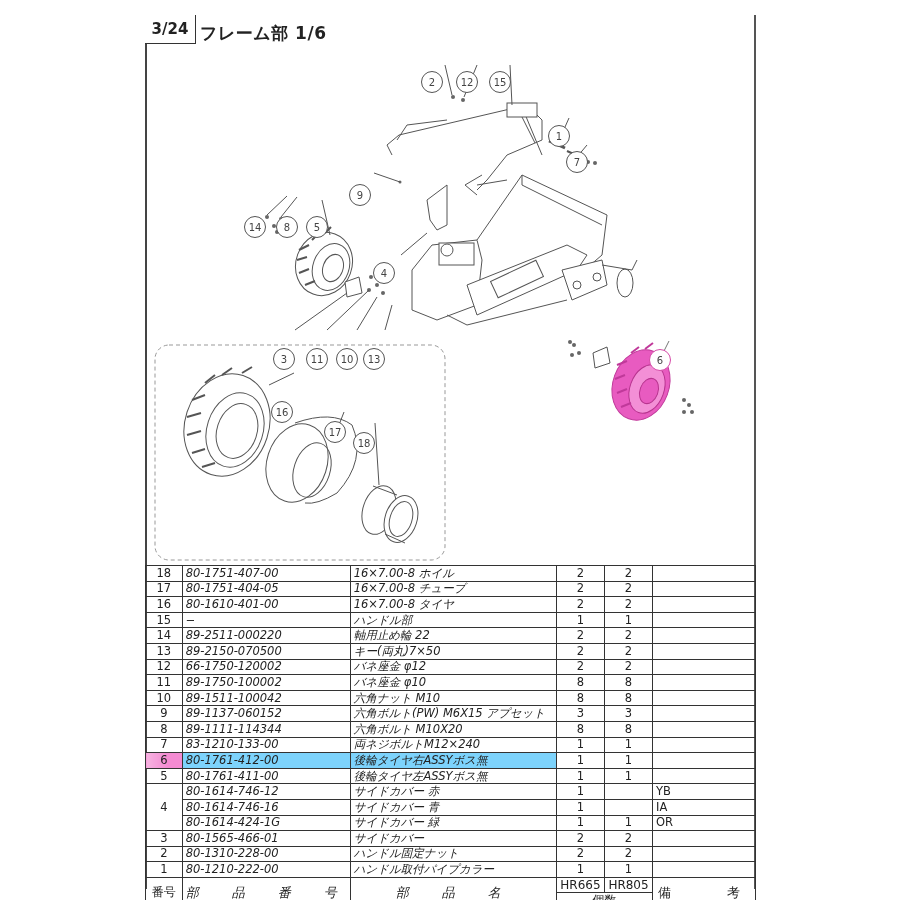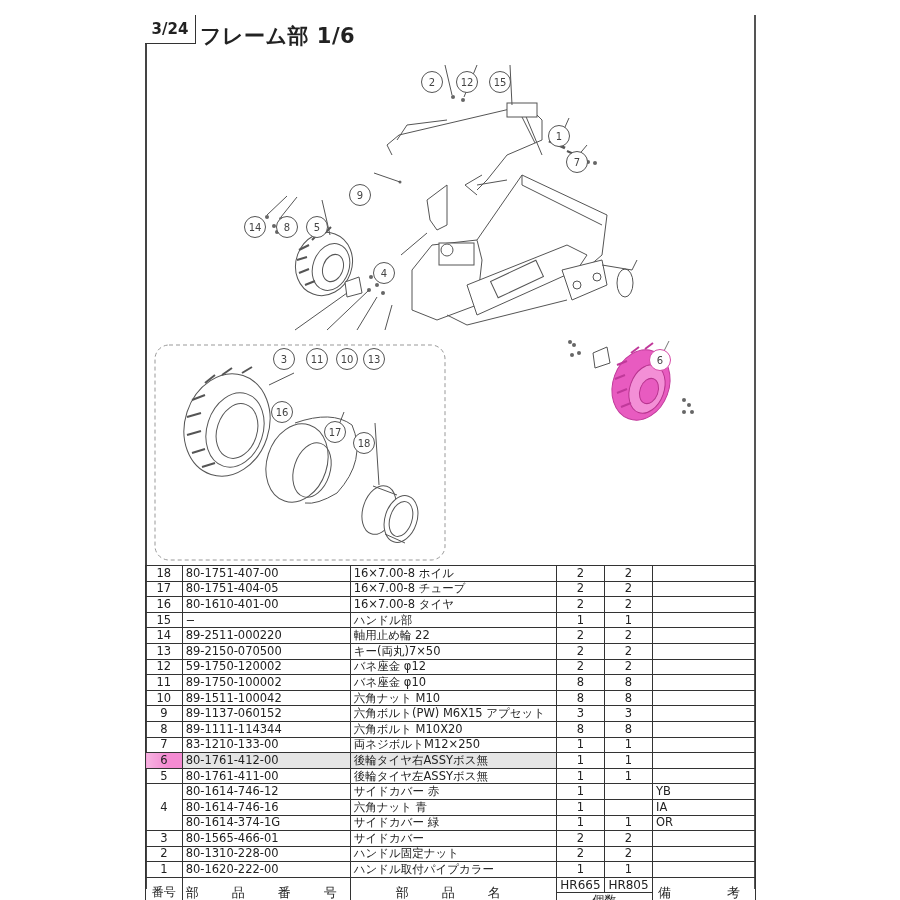--- a/index.html
+++ b/index.html
@@ -1,32 +1,32 @@
 <!DOCTYPE html>
 <html><head>
 <meta charset="utf-8">
 <style>
   html, body { margin:0; padding:0; background:#ffffff; }
   body { width:900px; height:900px; position:relative; overflow:hidden; font-family:"DejaVu Sans", sans-serif; color:#222; }
   .frame { position:absolute; left:145px; top:15px; width:611px; height:874px; border-left:2px solid #444; border-right:2px solid #555; box-sizing:border-box; }
   .page-box { position:absolute; left:145px; top:15px; width:50px; height:28px; border:1.5px solid #333; border-left:none; border-top:none; font-weight:bold; font-size:15px; display:flex; align-items:center; justify-content:center; background:#fff; }
-  .page-title { position:absolute; left:200px; top:22px; font-size:21px; font-weight:bold; letter-spacing:0.5px; }
+  .page-title { position:absolute; left:200px; top:22px; font-size:17px; font-weight:bold; letter-spacing:0.5px; }
   .top-line { position:absolute; left:145px; top:15px; width:50px; border-top:1.5px solid #333; }
   .diagram { position:absolute; left:147px; top:45px; width:607px; height:520px; }
   .callout { position:absolute; width:22px; height:22px; border:1px solid #555; border-radius:50%; font-size:10px; display:flex; align-items:center; justify-content:center; color:#444; background:#fff; box-sizing:border-box; }
   .callout.hl { border-color:#d64ba8; border-width:1.5px; }
   table.parts { position:absolute; left:145px; top:565px; width:611px; border-collapse:collapse; font-size:11.5px; }
   table.parts td { border:1px solid #333; height:14.6px; padding:0 3px; line-height:13px; white-space:nowrap; }
   td.no { width:50px; text-align:center; }
-  td.pn { width:118px; }
-  td.nm { width:227px; }
+  td.pn { width:118px;font-style:italic; }
+  td.nm { width:227px;font-style:italic; }
   td.q1 { width:44px; text-align:center; }
   td.q2 { width:44px; text-align:center; }
   td.rm { width:110px; }
-  tr.hl td.no, tr.hl td.pn, tr.hl td.nm { background:#e5e5e5; }
+  tr.hl td.no, tr.hl td.pn, tr.hl td.nm { background:#7dd3fc; }
   tr.hl td.no { background:linear-gradient(90deg, #f7b3e1 0%, #f48bd2 60%); }
   .hdr td { text-align:center; font-size:12px; }
   .hdr .big { font-size:13px; letter-spacing:10px; }
 </style>
 </head>
 <body>
 
 <div class="frame"></div>
 <div class="top-line"></div>
 <div class="page-box">
@@ -214,21 +214,21 @@
       <tr>
         <td class="no">13</td>
         <td class="pn">89-2150-070500</td>
         <td class="nm">キー(両丸)7×50</td>
         <td class="q1">2</td>
         <td class="q2">2</td>
         <td class="rm"></td>
       </tr>
       <tr>
         <td class="no">12</td>
-        <td class="pn">59-1750-120002</td>
+        <td class="pn">66-1750-120002</td>
         <td class="nm">バネ座金  φ12</td>
         <td class="q1">2</td>
         <td class="q2">2</td>
         <td class="rm"></td>
       </tr>
       <tr>
         <td class="no">11</td>
         <td class="pn">89-1750-100002</td>
         <td class="nm">バネ座金  φ10</td>
         <td class="q1">8</td>
@@ -255,21 +255,21 @@
         <td class="no">8</td>
         <td class="pn">89-1111-114344</td>
         <td class="nm">六角ボルト M10X20</td>
         <td class="q1">8</td>
         <td class="q2">8</td>
         <td class="rm"></td>
       </tr>
       <tr>
         <td class="no">7</td>
         <td class="pn">83-1210-133-00</td>
-        <td class="nm">両ネジボルトM12×250</td>
+        <td class="nm">両ネジボルトM12×240</td>
         <td class="q1">1</td>
         <td class="q2">1</td>
         <td class="rm"></td>
       </tr>
       <tr class="hl">
         <td class="no">6</td>
         <td class="pn">80-1761-412-00</td>
         <td class="nm">後輪タイヤ右ASSYボス無</td>
         <td class="q1">1</td>
         <td class="q2">1</td>
@@ -286,27 +286,27 @@
       <tr>
         <td class="no" rowspan="3">4</td>
         <td class="pn">80-1614-746-12</td>
         <td class="nm">サイドカバー  赤</td>
         <td class="q1">1</td>
         <td class="q2"></td>
         <td class="rm">YB</td>
       </tr>
       <tr>
         <td class="pn">80-1614-746-16</td>
-        <td class="nm">六角ナット  青</td>
+        <td class="nm">サイドカバー  青</td>
         <td class="q1">1</td>
         <td class="q2"></td>
         <td class="rm">IA</td>
       </tr>
       <tr>
-        <td class="pn">80-1614-374-1G</td>
+        <td class="pn">80-1614-424-1G</td>
         <td class="nm">サイドカバー  緑</td>
         <td class="q1">1</td>
         <td class="q2">1</td>
         <td class="rm">OR</td>
       </tr>
       <tr>
         <td class="no">3</td>
         <td class="pn">80-1565-466-01</td>
         <td class="nm">サイドカバー</td>
         <td class="q1">2</td>
@@ -316,21 +316,21 @@
       <tr>
         <td class="no">2</td>
         <td class="pn">80-1310-228-00</td>
         <td class="nm">ハンドル固定ナット</td>
         <td class="q1">2</td>
         <td class="q2">2</td>
         <td class="rm"></td>
       </tr>
       <tr>
         <td class="no">1</td>
-        <td class="pn">80-1620-222-00</td>
+        <td class="pn">80-1210-222-00</td>
         <td class="nm">ハンドル取付パイプカラー</td>
         <td class="q1">1</td>
         <td class="q2">1</td>
         <td class="rm"></td>
       </tr>
     </tbody>
   <tbody>
     <tr class="hdr">
       <td class="no" rowspan="2">番号</td>
       <td class="pn big" rowspan="2">部　品　番　号</td>

